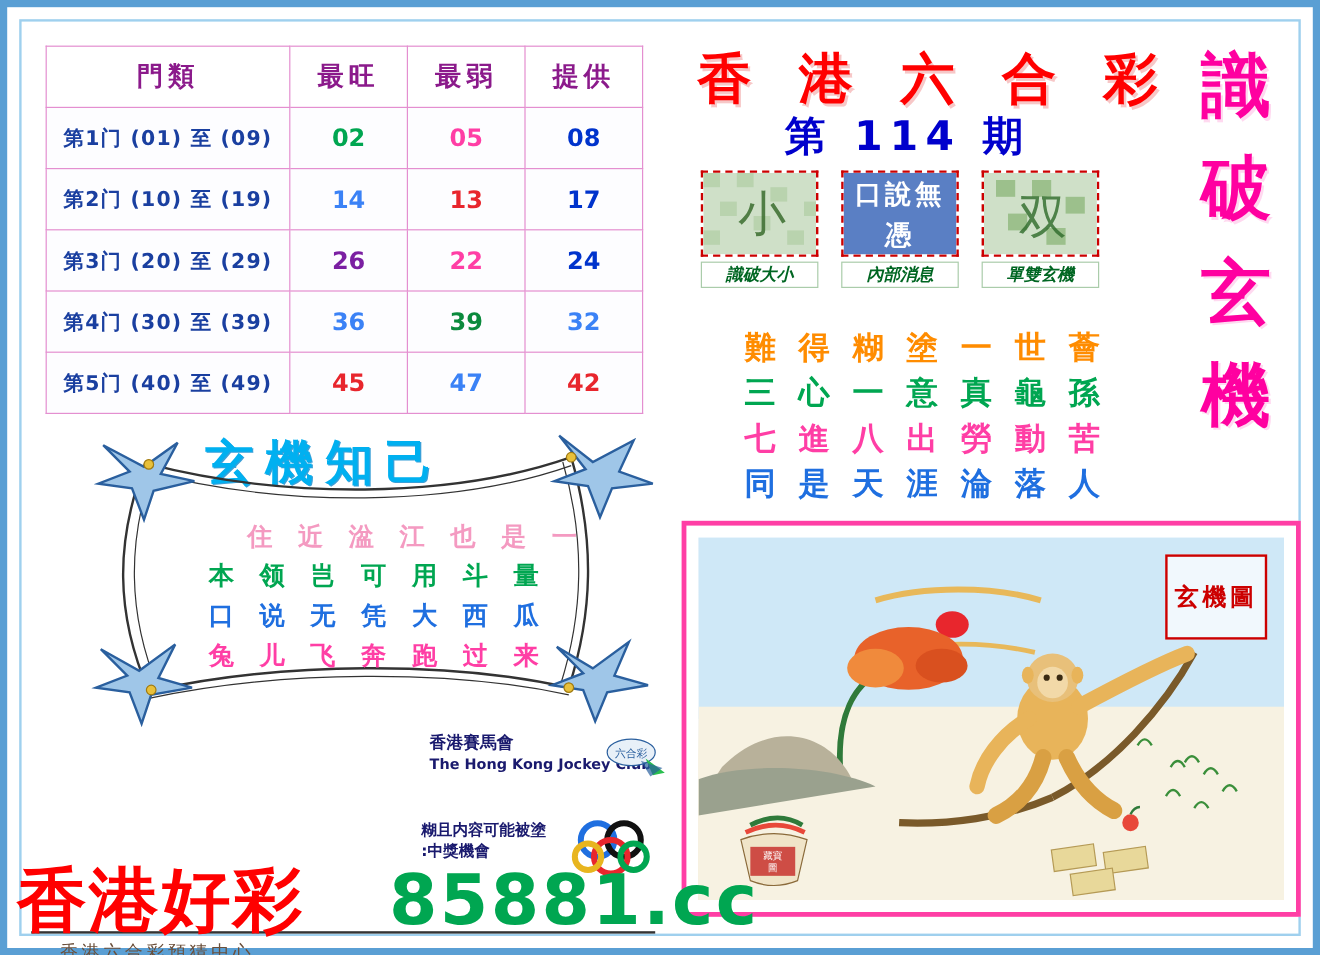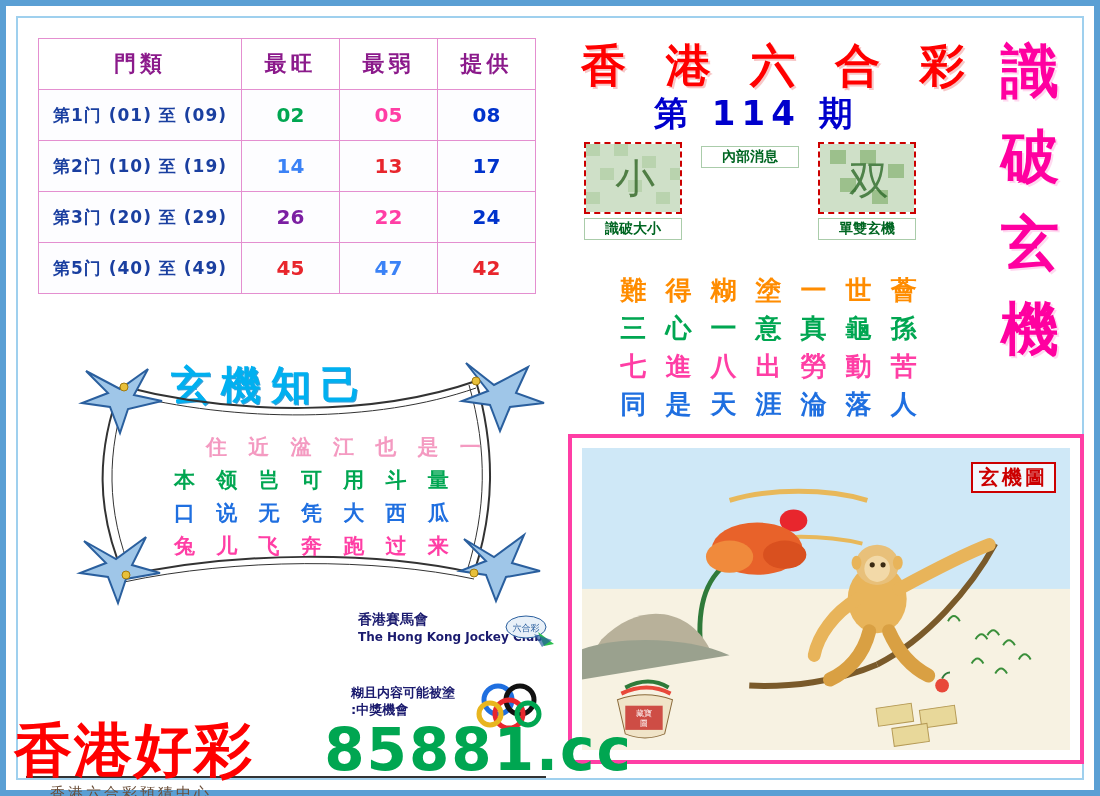--- a/index.html
+++ b/index.html
@@ -103,21 +103,21 @@
 
   
   .boxes{position:absolute;left:578px;top:136px;width:330px;height:115px;}
   .bx{position:absolute;width:98px;}
   .bx .img{
     height:72px;border:2px dashed #cc0000;box-sizing:border-box;
     position:relative;overflow:hidden;
   }
   .bx .cap{
     margin-top:4px;text-align:center;font-size:14px;color:#006622;font-weight:bold;
-    border:1px solid #aaccaa;background:#fff;padding:1px 0;
+    border:1px solid #aaccaa;background:#fff;padding:1px 0;font-style:italic;
   }
   .bx1{left:0;}
   .bx2{left:117px;}
   .bx3{left:234px;}
   .mosaic{position:absolute;inset:0;}
   .blue-box{background:#5a7fc4;position:absolute;inset:0;}
   .blue-box .t{
     color:#fff;font-size:22px;font-weight:bold;text-align:center;
     line-height:34px;letter-spacing:3px;padding-top:2px;
   }
@@ -135,21 +135,21 @@
   
   .pic{
     position:absolute;left:562px;top:428px;width:516px;height:330px;
     border:4px solid #ff3ea5;box-sizing:border-box;background:#fff;padding:6px;
   }
   .pic-inner{position:absolute;left:10px;top:10px;right:10px;bottom:10px;
     background:linear-gradient(#cfe8f7 0%,#e9f4fb 45%,#f3e7c9 60%,#efe0bd 100%);
     overflow:hidden;}
   .pic-label{
     position:absolute;right:14px;top:14px;border:2px solid #cc0000;
-    color:#cc0000;font-weight:bold;font-size:20px;padding:0 6px;letter-spacing:3px;
+    color:#cc0000;font-weight:bold;font-size:20px;padding:20px 6px;letter-spacing:3px;
     background:rgba(255,255,255,.7);
   }
 
   
   .wm{
     position:absolute;left:8px;top:706px;font-size:58px;font-weight:bold;
     letter-spacing:2px;
   }
   .wm .a{color:#ff0000;}
   .wm .b{color:#00a651;margin-left:48px;}
@@ -184,20 +184,26 @@
       <td class="label">第2门 (10) 至 (19)</td>
       <td class="c-magenta">14</td>
       <td class="c-red">13</td>
       <td class="c-blue">17</td>
     </tr>
     <tr>
       <td class="label">第3门 (20) 至 (29)</td>
       <td class="c-purple">26</td>
       <td class="c-pink">22</td>
       <td class="c-blue">24</td>
+    </tr>
+    <tr>
+      <td class="label">第4门 (30) 至 (39)</td>
+      <td class="c-magenta">36</td>
+      <td class="c-dgreen">39</td>
+      <td class="c-magenta">32</td>
     </tr>
     <tr>
       <td class="label">第5门 (40) 至 (49)</td>
       <td class="c-red">45</td>
       <td class="c-magenta">47</td>
       <td class="c-red">42</td>
     </tr>
   </tbody>
     </table>
 
@@ -288,20 +294,25 @@
               <rect x="42" y="36" width="14" height="12"></rect>
             <rect x="70" y="48" width="14" height="12"></rect>
               <rect x="0" y="48" width="14" height="12"></rect>
           </g>
           <text x="49" y="48" font-size="40" text-anchor="middle" fill="#3b6e2f" font-family="DejaVu Sans, sans-serif" opacity=".85">小</text>
         </svg>
       </div>
       <div class="cap">識破大小</div>
     </div>
     <div class="bx bx2">
+      <div class="img">
+        <div class="blue-box">
+          <div class="t">口說無憑</div>
+        </div>
+      </div>
       <div class="cap">內部消息</div>
     </div>
     <div class="bx bx3">
       <div class="img">
         <svg class="mosaic" width="98" height="68" viewBox="0 0 98 68" preserveAspectRatio="none">
           <rect width="98" height="68" fill="#cfe0c8"></rect>
           <g fill="#9cc08c">
             <rect x="10" y="6" width="16" height="14"></rect>
               <rect x="40" y="6" width="16" height="14"></rect>
             <rect x="68" y="20" width="16" height="14"></rect>

